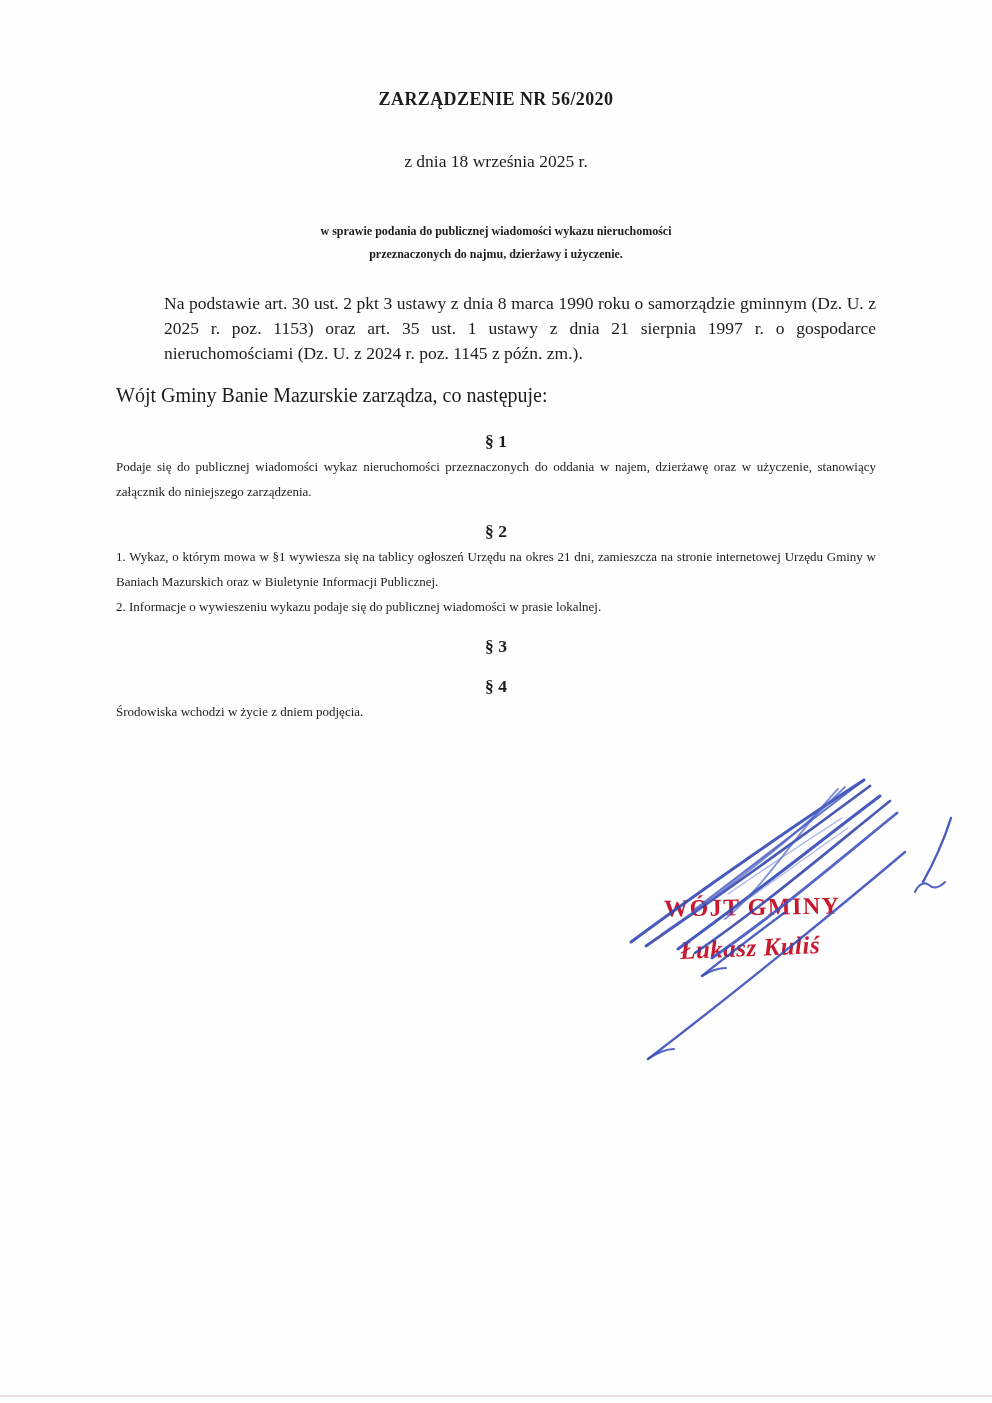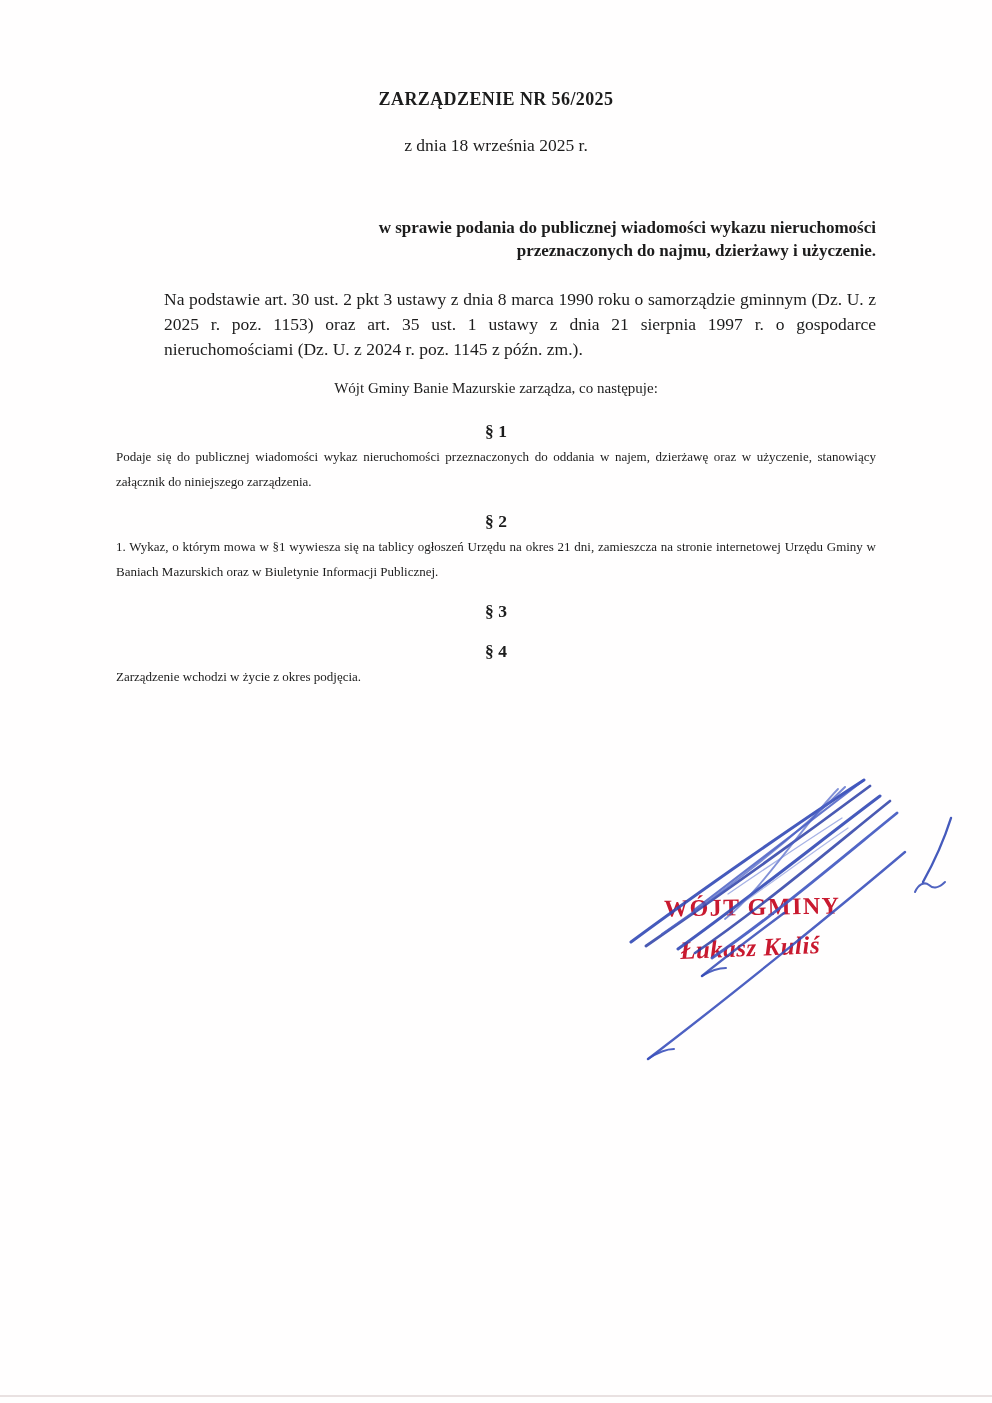--- a/index.html
+++ b/index.html
@@ -23,42 +23,41 @@
   }
   .title-block{
     margin-top:88px;
     text-align:center;
     font-weight:bold;
     font-size:18px;
     line-height:23px;
     letter-spacing:.4px;
   }
   .date-line{
-    margin-top:24px;
+    margin-top:40px;
     text-align:center;
     font-size:17.5px;
   }
   .subject-block{
-    margin-top:60px;
-    text-align:right;
+    margin-top:48px;
+    text-align:center;
     font-weight:bold;
-    font-size:17px;
+    font-size:12px;
     line-height:23px;
   }
   .legal-basis{
     margin-top:25px;
     font-size:17.5px;
     line-height:25px;
     text-align:justify;
     margin-left:48px;
   }
   .intro-line{
     margin-top:13px;
-    text-align:center;
-    font-size:15px;
+    font-size:20px;
   }
   .section{margin:0;}
   .sec-label{
     margin-top:15px;
     text-align:center;
     font-weight:bold;
     font-size:17.5px;
     line-height:25px;
   }
   .section.first .sec-label{margin-top:22px;}
@@ -105,21 +104,21 @@
     background:#e9e1e1;
   }
 </style>
 </head>
 <body>
 
 <div class="page">
   <div class="content">
 
     <div class="title-block">
-      <div>ZARZĄDZENIE NR 56/2025</div>
+      <div>ZARZĄDZENIE NR 56/2020</div>
     </div>
 
     <div class="date-line">z dnia 18 września 2025 r.</div>
 
     <div class="subject-block">
       <div>w sprawie podania do publicznej wiadomości wykazu nieruchomości</div>
       <div>przeznaczonych do najmu, dzierżawy i użyczenie.</div>
     </div>
 
     <p class="legal-basis">Na podstawie art. 30 ust. 2 pkt 3 ustawy z dnia 8 marca 1990 roku o samorządzie gminnym (Dz. U. z 2025 r. poz. 1153) oraz art. 35 ust. 1 ustawy z dnia 21 sierpnia 1997 r.  o gospodarce nieruchomościami (Dz. U. z 2024 r. poz. 1145 z późn. zm.).</p>
@@ -127,29 +126,30 @@
     <div class="intro-line">Wójt Gminy Banie Mazurskie zarządza, co następuje:</div>
 
     <div class="section first">
       <div class="sec-label">§ 1</div>
       <p>Podaje się do publicznej wiadomości wykaz nieruchomości przeznaczonych do oddania w najem, dzierżawę oraz w użyczenie, stanowiący załącznik do niniejszego zarządzenia.</p>
     </div>
 
     <div class="section">
       <div class="sec-label">§ 2</div>
       <p>1. Wykaz, o którym mowa w §1 wywiesza się na tablicy ogłoszeń Urzędu na okres 21 dni, zamieszcza na stronie internetowej Urzędu Gminy w Baniach Mazurskich oraz w Biuletynie Informacji Publicznej.</p>
+      <p>2. Informacje o wywieszeniu wykazu podaje się do publicznej wiadomości w prasie lokalnej.</p>
     </div>
 
     <div class="section">
       <div class="sec-label">§ 3</div>
     </div>
 
     <div class="section">
       <div class="sec-label">§ 4</div>
-      <p>Zarządzenie wchodzi w życie z okres podjęcia.</p>
+      <p>Środowiska wchodzi w życie z dniem podjęcia.</p>
     </div>
 
   </div>
 
   <div class="signature">
     <div class="stamp-title" style="color:#c9192f;">WÓJT GMINY</div>
     <div class="stamp-name" style="color:#c9192f;">Łukasz Kuliś</div>
 
     <svg class="pen-svg" viewBox="0 0 372 312" fill="none" xmlns="http://www.w3.org/2000/svg">
 

